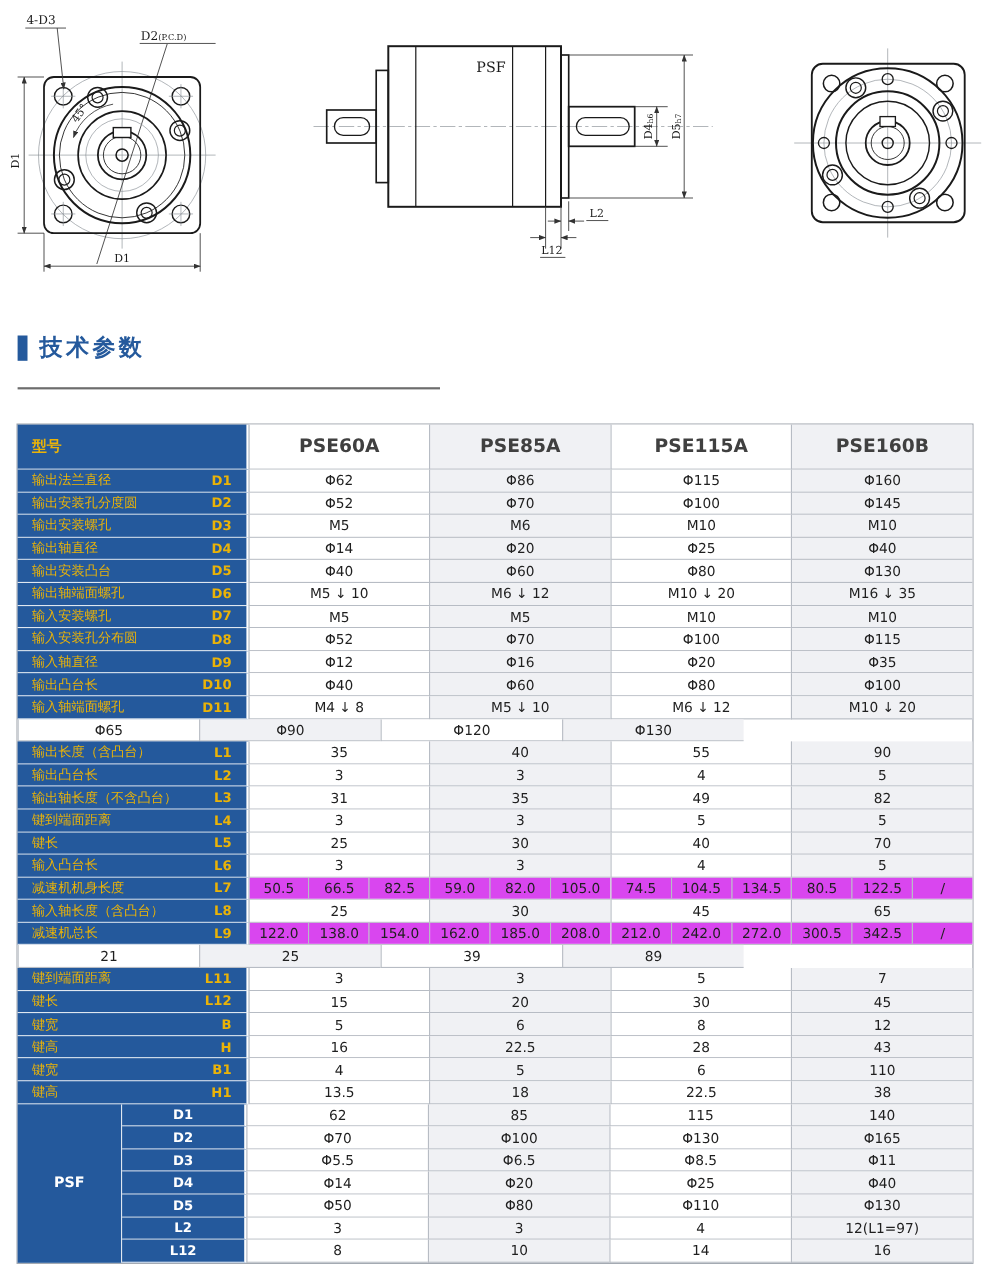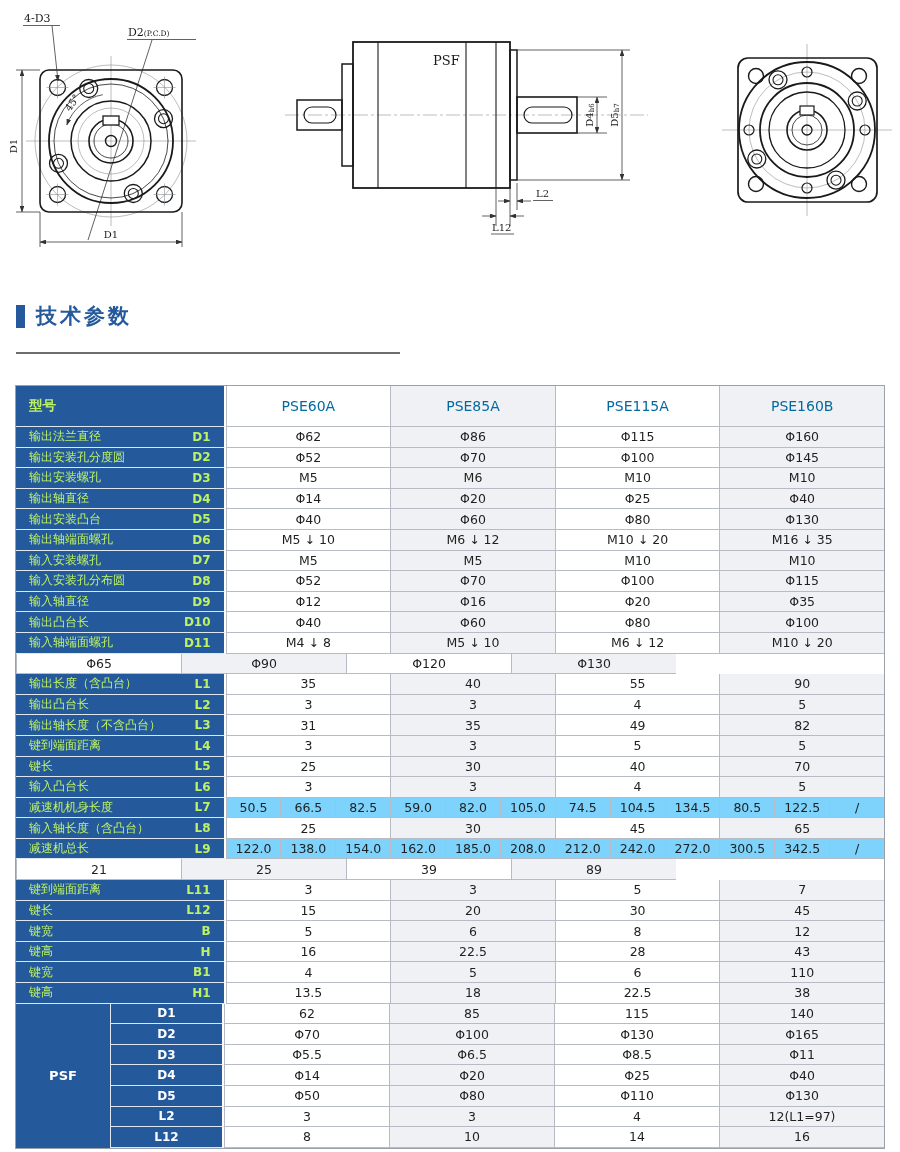--- a/index.html
+++ b/index.html
@@ -20,37 +20,37 @@
   .section-head h2{margin:0;font-size:21px;font-weight:600;color:#24599c;letter-spacing:3px;}
   .section-underline{position:absolute;left:16px;top:352px;width:384px;border-top:2px solid #6d6d6d;}
   
   .tech-table{
     position:absolute;left:15px;top:385px;width:870px;
     border:1px solid #9ba1aa;box-sizing:border-box;font-size:12.5px;
   }
   .t-row{display:flex;height:20.6px;}
   .t-row.header-row{height:41px;}
   .label-cell{
-    width:210px;box-sizing:border-box;background:#24599c;color:#bef264;
+    width:210px;box-sizing:border-box;background:#24599c;color:#eab308;
     display:flex;align-items:center;justify-content:space-between;
     padding:0 13px;border-bottom:1px solid #dfe7f0;border-right:2px solid #ffffff;
     font-size:12px;
   }
   .header-row .label-cell{font-size:13.5px;font-weight:bold;justify-content:flex-start;}
   .label-cell .code{font-weight:bold;font-size:12px;}
   .val-cell{
     width:165px;box-sizing:border-box;background:#ffffff;
     display:flex;align-items:center;justify-content:center;
     border-left:1px solid #b7bcc4;border-bottom:1px solid #b7bcc4;
   }
   .val-cell.c1,.val-cell.c3{background:#f0f1f4;}
-  .model-cell{color:#0369a1;font-weight:normal;font-size:14px;}
+  .model-cell{color:#404040;font-weight:bold;font-size:17px;}
   .val-cell.split{padding:0;background:#ffffff;}
   .sub-cell{
-    flex:1;height:100%;background:#7dd3fc;box-sizing:border-box;
+    flex:1;height:100%;background:#d946ef;box-sizing:border-box;
     display:flex;align-items:center;justify-content:center;
     border-left:1px solid #b7bcc4;
   }
   .sub-cell:first-child{border-left:none;}
   .psf-section{display:flex;}
   .psf-label{
     width:97px;box-sizing:border-box;background:#24599c;color:#fff;font-weight:bold;font-size:13px;
     display:flex;align-items:center;justify-content:center;border-right:1px solid #dfe7f0;
   }
   .psf-rows{flex:1;display:flex;flex-direction:column;}

